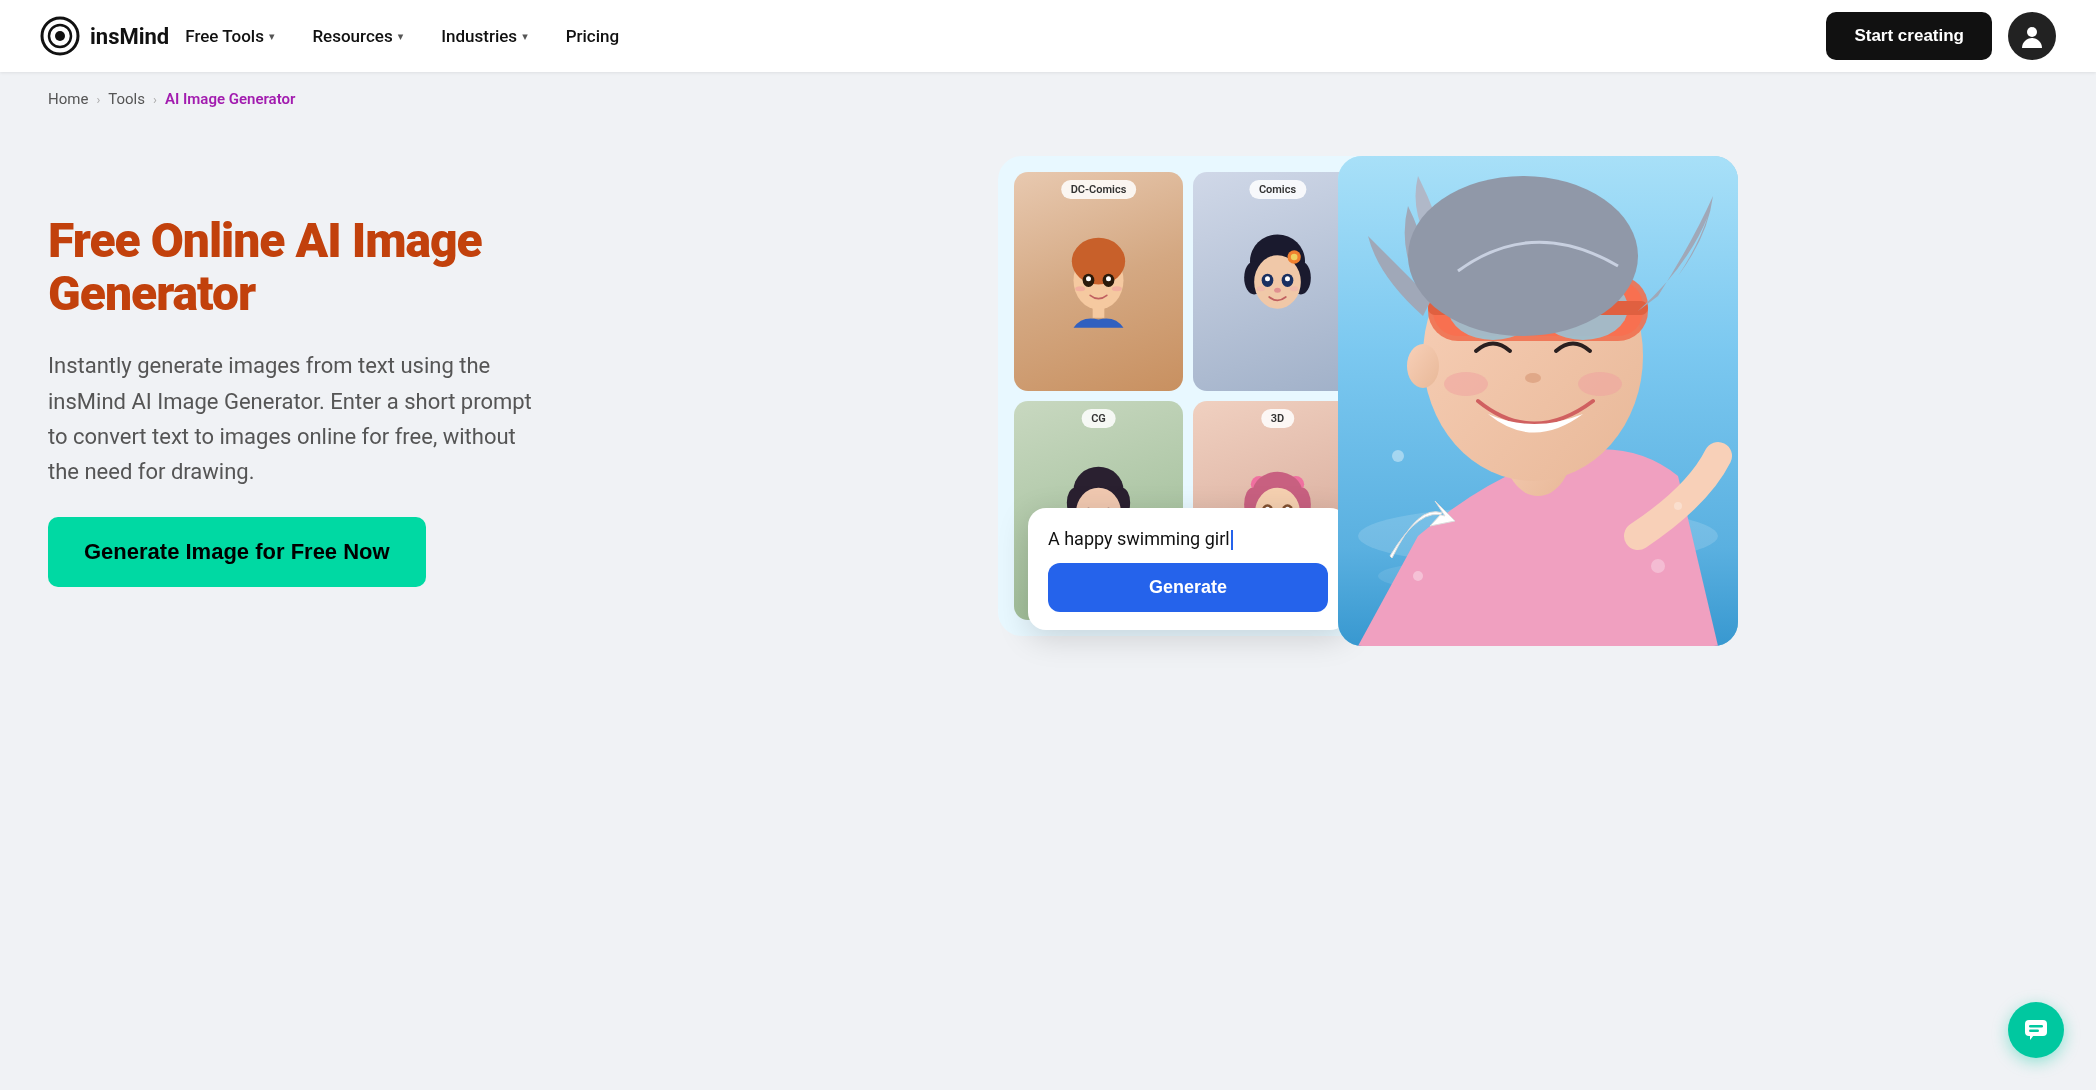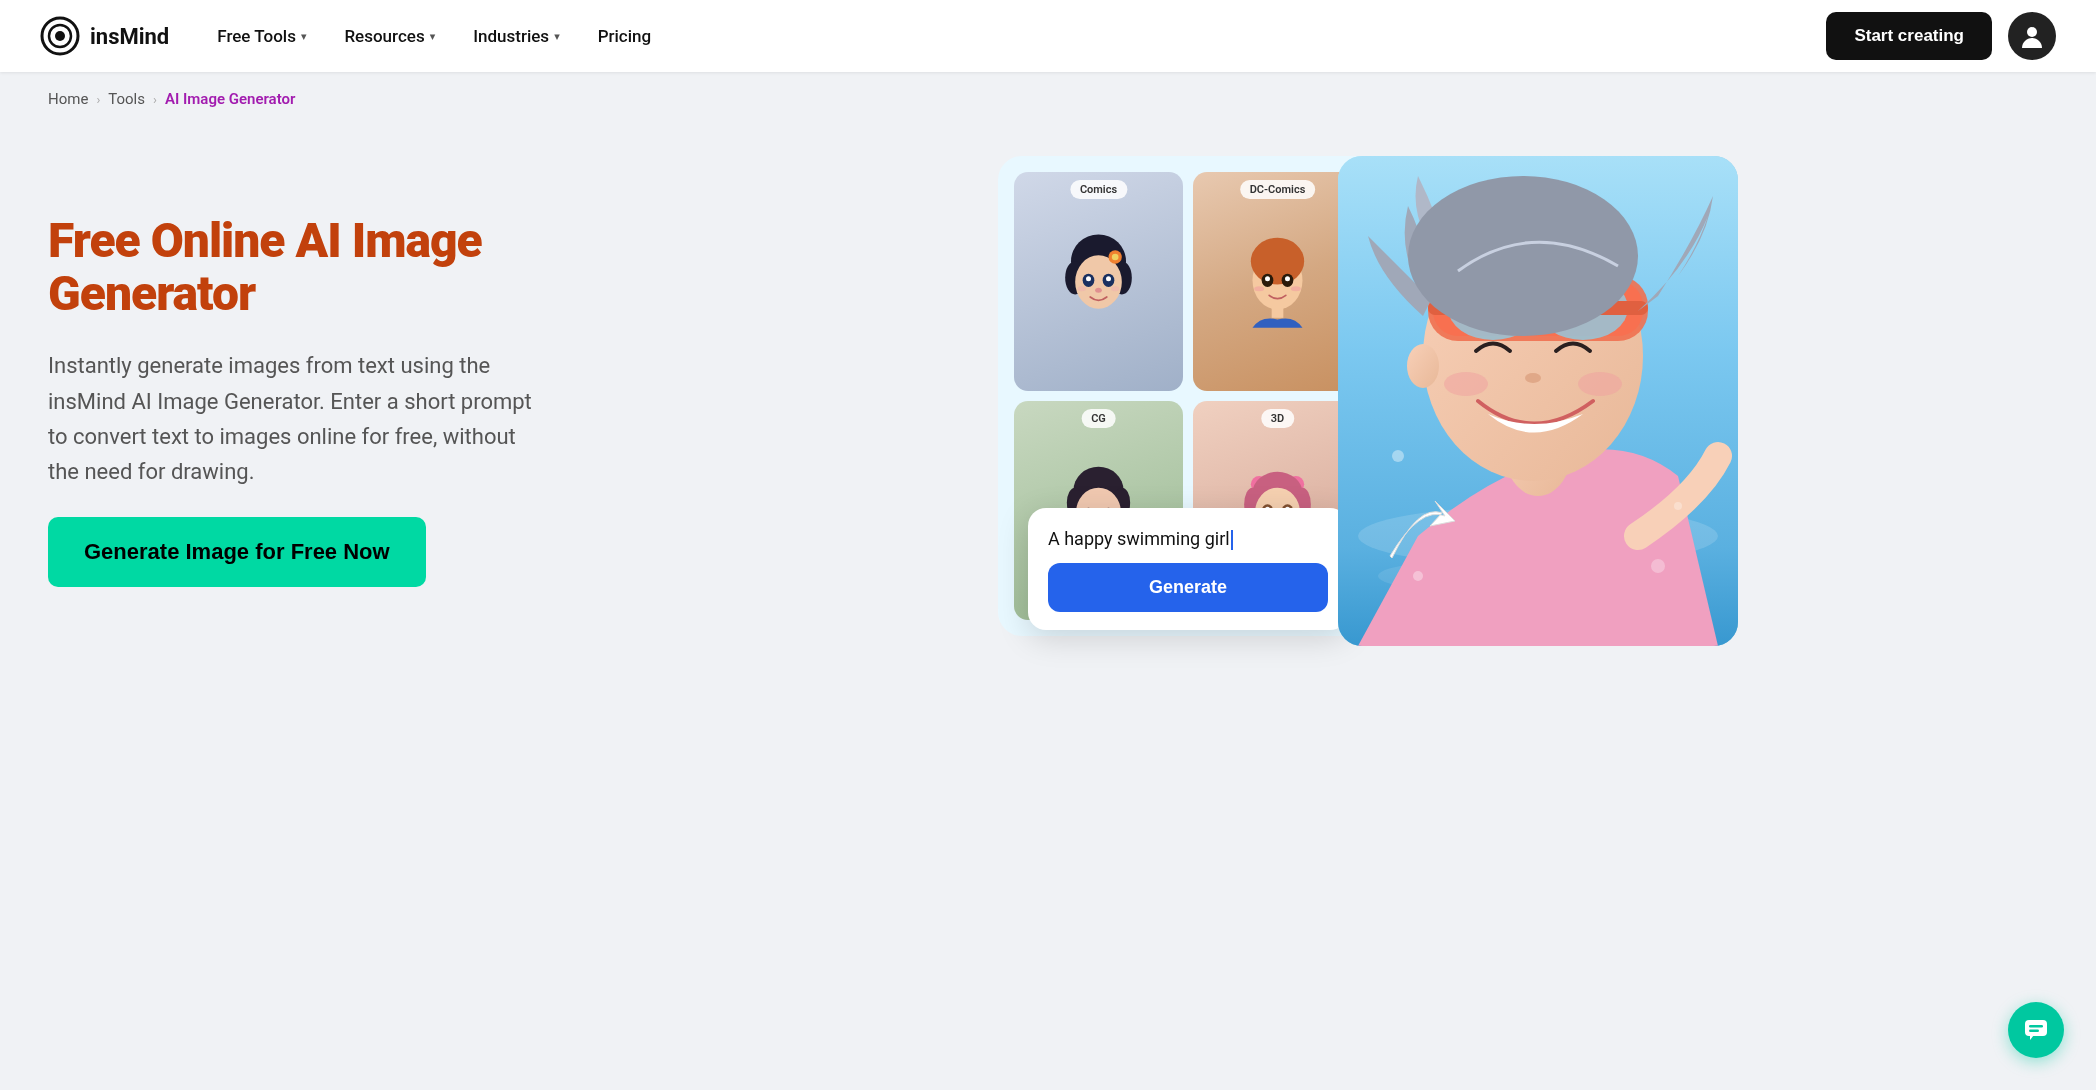--- a/index.html
+++ b/index.html
@@ -10,21 +10,20 @@
       overflow-x: hidden;
     }
 
     
     nav {
       display: flex;
       align-items: center;
       background: #fff;
       padding: 0 40px;
       height: 72px;
-      gap: 32px;
       box-shadow: 0 1px 3px rgba(0,0,0,0.08);
       position: relative;
       z-index: 10;
     }
     .logo {
       display: flex;
       align-items: center;
       gap: 10px;
       text-decoration: none;
       font-size: 22px;
@@ -355,20 +354,45 @@
     <h1 class="hero-title">Free Online AI Image Generator</h1>
     <p class="hero-desc">Instantly generate images from text using the insMind AI Image Generator. Enter a short prompt to convert text to images online for free, without the need for drawing.</p>
     <button class="btn-generate">Generate Image for Free Now</button>
   </div>
 
   <div class="hero-right">
     <div class="illustration-container">
 
       <div class="illus-bg">
 
+        <div class="thumb thumb-1">
+          <span class="thumb-label">DC-Comics</span>
+          <div class="anime-face">
+            <svg viewBox="0 0 100 120" width="85" height="100">
+
+              <ellipse cx="50" cy="58" rx="30" ry="35" fill="#f5c9a0"></ellipse>
+              <ellipse cx="50" cy="35" rx="32" ry="28" fill="#c8602a"></ellipse>
+
+              <ellipse cx="38" cy="58" rx="7" ry="8" fill="#2a1a0a"></ellipse>
+              <ellipse cx="62" cy="58" rx="7" ry="8" fill="#2a1a0a"></ellipse>
+              <ellipse cx="38" cy="56" rx="3" ry="3" fill="white"></ellipse>
+              <ellipse cx="62" cy="56" rx="3" ry="3" fill="white"></ellipse>
+
+              <ellipse cx="28" cy="68" rx="6" ry="3" fill="#f0a0a0" opacity="0.6"></ellipse>
+              <ellipse cx="72" cy="68" rx="6" ry="3" fill="#f0a0a0" opacity="0.6"></ellipse>
+
+              <path d="M40 76 Q50 84 60 76" stroke="#c06060" stroke-width="2" fill="none" stroke-linecap="round"></path>
+
+              <rect x="43" y="88" width="14" height="15" fill="#f5c9a0"></rect>
+
+              <path d="M20 115 Q30 100 50 105 Q70 100 80 115" fill="#3060c0"></path>
+            </svg>
+          </div>
+        </div>
+
         <div class="thumb thumb-2">
           <span class="thumb-label">Comics</span>
           <div class="anime-face">
             <svg viewBox="0 0 100 120" width="85" height="100">
 
               <ellipse cx="50" cy="35" rx="33" ry="32" fill="#1a1a2e"></ellipse>
               <ellipse cx="22" cy="55" rx="12" ry="20" fill="#1a1a2e"></ellipse>
               <ellipse cx="78" cy="55" rx="12" ry="20" fill="#1a1a2e"></ellipse>
 
               <ellipse cx="50" cy="60" rx="28" ry="32" fill="#f0c8a8"></ellipse>
@@ -377,45 +401,20 @@
               <circle cx="70" cy="30" r="4" fill="#f0d060"></circle>
 
               <ellipse cx="38" cy="58" rx="7" ry="8" fill="#1a3060"></ellipse>
               <ellipse cx="62" cy="58" rx="7" ry="8" fill="#1a3060"></ellipse>
               <ellipse cx="38" cy="56" rx="3" ry="3" fill="white"></ellipse>
               <ellipse cx="62" cy="56" rx="3" ry="3" fill="white"></ellipse>
               <ellipse cx="50" cy="70" rx="4" ry="3" fill="#e09090"></ellipse>
               <path d="M40 78 Q50 86 60 78" stroke="#c06060" stroke-width="2" fill="none" stroke-linecap="round"></path>
               <ellipse cx="30" cy="68" rx="5" ry="3" fill="#f0b0b0" opacity="0.5"></ellipse>
               <ellipse cx="70" cy="68" rx="5" ry="3" fill="#f0b0b0" opacity="0.5"></ellipse>
-            </svg>
-          </div>
-        </div>
-
-        <div class="thumb thumb-1">
-          <span class="thumb-label">DC-Comics</span>
-          <div class="anime-face">
-            <svg viewBox="0 0 100 120" width="85" height="100">
-
-              <ellipse cx="50" cy="58" rx="30" ry="35" fill="#f5c9a0"></ellipse>
-              <ellipse cx="50" cy="35" rx="32" ry="28" fill="#c8602a"></ellipse>
-
-              <ellipse cx="38" cy="58" rx="7" ry="8" fill="#2a1a0a"></ellipse>
-              <ellipse cx="62" cy="58" rx="7" ry="8" fill="#2a1a0a"></ellipse>
-              <ellipse cx="38" cy="56" rx="3" ry="3" fill="white"></ellipse>
-              <ellipse cx="62" cy="56" rx="3" ry="3" fill="white"></ellipse>
-
-              <ellipse cx="28" cy="68" rx="6" ry="3" fill="#f0a0a0" opacity="0.6"></ellipse>
-              <ellipse cx="72" cy="68" rx="6" ry="3" fill="#f0a0a0" opacity="0.6"></ellipse>
-
-              <path d="M40 76 Q50 84 60 76" stroke="#c06060" stroke-width="2" fill="none" stroke-linecap="round"></path>
-
-              <rect x="43" y="88" width="14" height="15" fill="#f5c9a0"></rect>
-
-              <path d="M20 115 Q30 100 50 105 Q70 100 80 115" fill="#3060c0"></path>
             </svg>
           </div>
         </div>
 
         <div class="thumb thumb-3">
           <span class="thumb-label">CG</span>
           <div class="anime-face">
             <svg viewBox="0 0 100 120" width="85" height="100">
 
               <ellipse cx="50" cy="35" rx="30" ry="28" fill="#2a2030"></ellipse>

